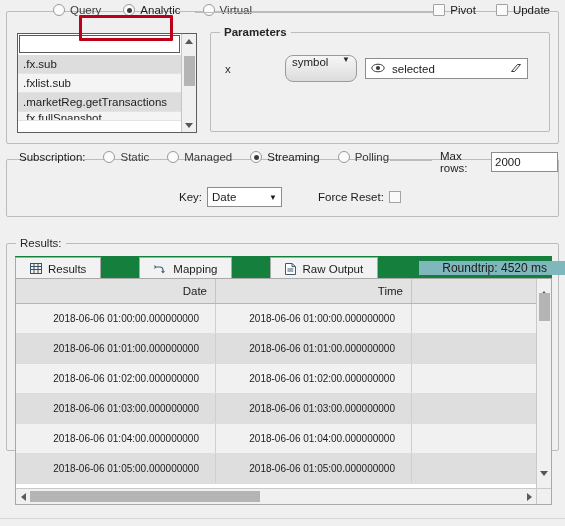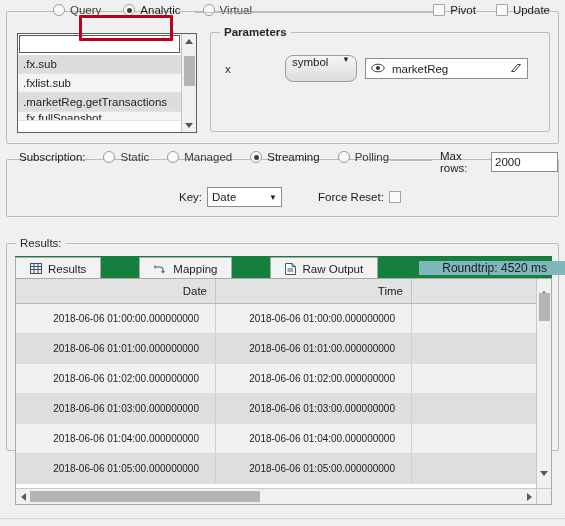--- a/index.html
+++ b/index.html
@@ -324,21 +324,21 @@
           <span>symbol</span>
           <span class="caret">▼</span>
         </span>
         <span id="selected-field">
           <span>
             <svg width="14" height="10" viewBox="0 0 14 10" aria-hidden="true">
               <ellipse cx="7" cy="5" rx="6.2" ry="3.8" fill="none" stroke="#3a3a3a" stroke-width="1"></ellipse>
               <circle cx="7" cy="5" r="2.1" fill="#3a3a3a"></circle>
             </svg>
           </span>
-          <span class="txt">marketReg</span>
+          <span class="txt">selected</span>
           <span>
             <svg width="14" height="10" viewBox="0 0 14 10" aria-hidden="true">
               <polygon points="3.5,8.5 9.5,1.5 12.5,1.5 6.5,8.5" fill="none" stroke="#3a3a3a" stroke-width="1"></polygon>
             </svg>
           </span>
         </span>
       </div>
     </div>
 
     <div id="analytic-highlight"></div>

